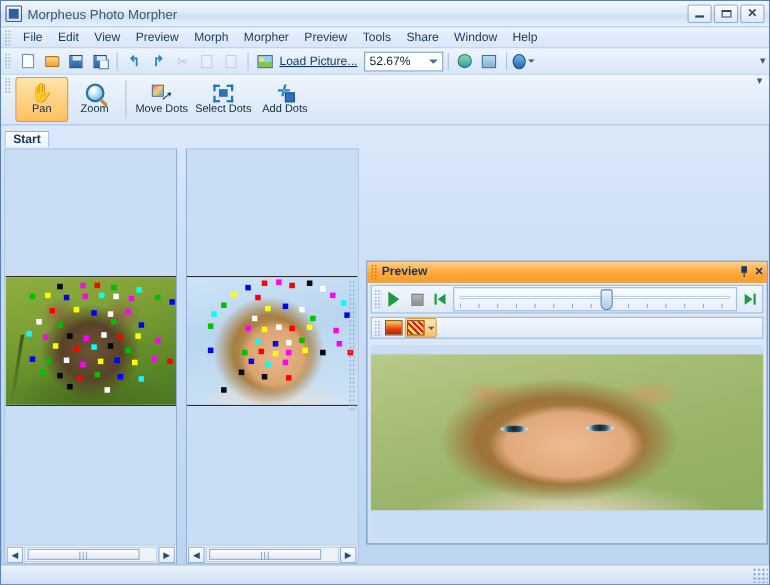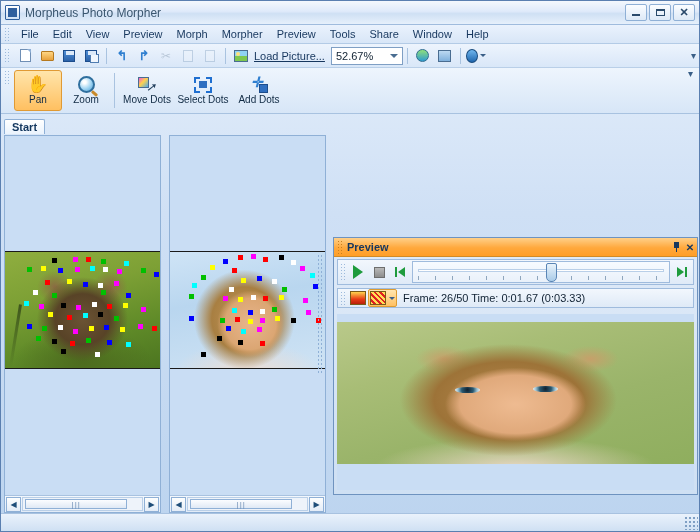--- a/index.html
+++ b/index.html
@@ -549,21 +549,20 @@
           </div>
       </div>
 
       <div class="pv-status">
         <div class="grip"></div>
         <div class="sw sw1"></div>
         <div class="sw-btn">
           <div class="sw sw2" style="margin-right:1px"></div>
           <i class="tiny-carat"></i>
         </div>
-        <div class="txt">Frame: 26/50 Time: 0:01.67 (0:03.33)</div>
       </div>
 
       <div class="pv-img">
         <div class="pv-img-inner">
           <div class="morph">
             <div class="eye" style="left:33%;top:45.5%"></div>
             <div class="eye" style="left:55%;top:45%"></div>
           </div>
         </div>
       </div>

